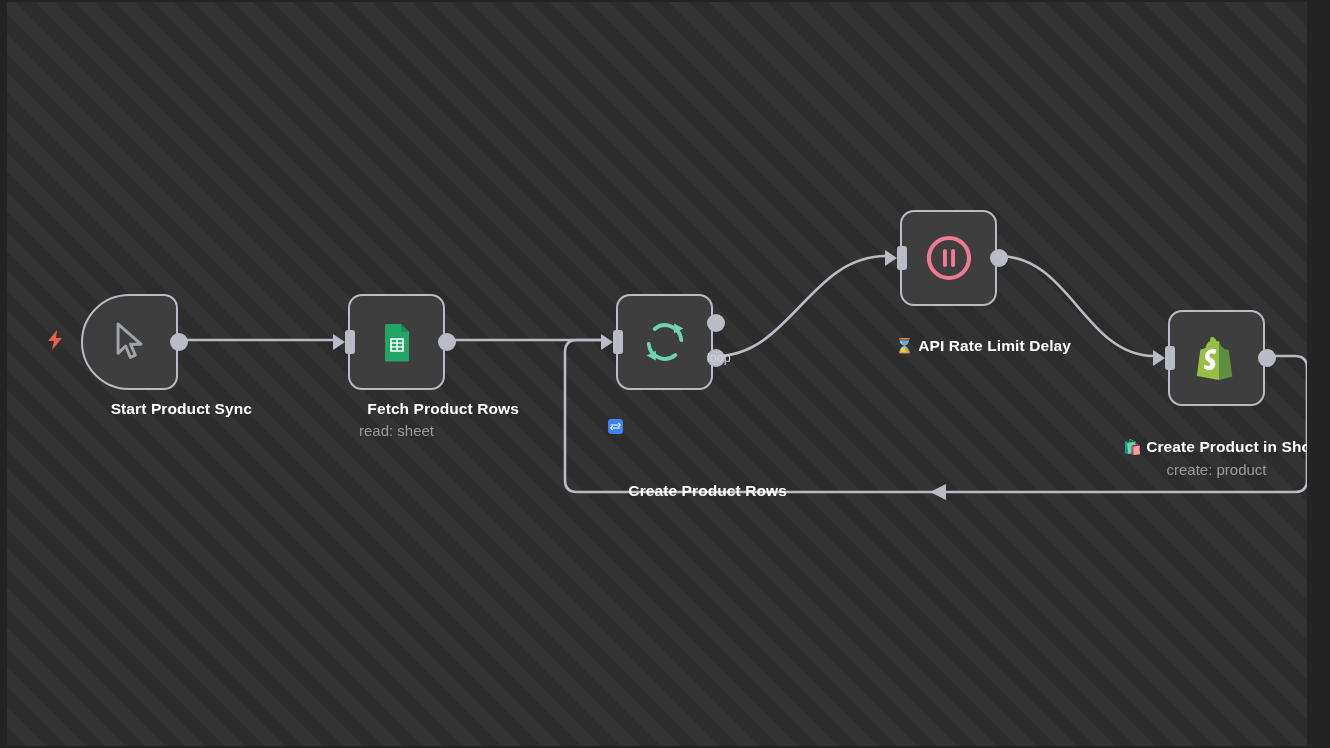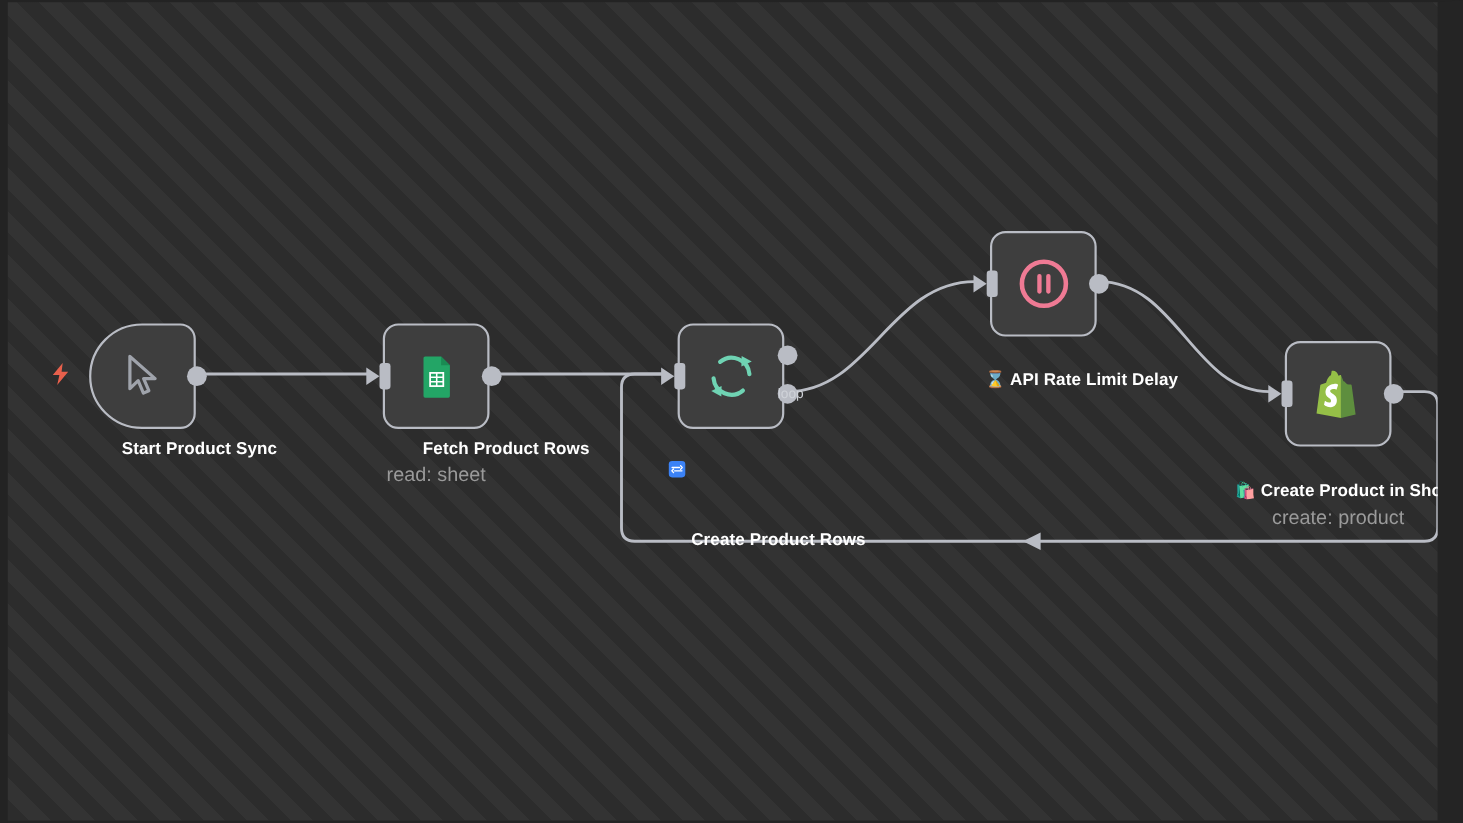--- a/index.html
+++ b/index.html
@@ -111,21 +111,21 @@
     white-space: pre-wrap;
   }
   .node-label .emoji {
     font-size: 15px;
     margin-right: 4px;
   }
   .node-sub {
     position: absolute;
     text-align: center;
     color: #9a9a9a;
-    font-size: 18px;
+    font-size: 15px;
     line-height: 16px;
   }
   .port-label {
     position: absolute;
     color: #cfd2d8;
     font-size: 12.5px;
     line-height: 14px;
   }
 
   .trigger-bolt {
@@ -193,21 +193,21 @@
         <line x1="18" y1="29" x2="30" y2="29" stroke="#ffffff" stroke-width="1.4"></line>
         <line x1="24" y1="21" x2="24" y2="33" stroke="#ffffff" stroke-width="1.4"></line>
       </svg>
     </span>
   </div>
   <div class="port-in" style="left:326px; top:328px;">
     <span class="tri"></span>
     <span class="stem"></span>
   </div>
   <div class="port-out" style="left:431px; top:331px;"></div>
-  <div class="node-label" style="left:284px; top:396px; width:245px;">Fetch Product Rows</div>
+  <div class="node-label" style="left:267px; top:396px; width:245px;">Fetch Product Rows</div>
   <div class="node-sub" style="left:267px; top:421px; width:245px;">read: sheet</div>
 
   <div class="node" style="left:609px; top:292px; width:97px; height:96px;">
     <span class="node-icon">
       <svg width="46" height="46" viewBox="0 0 24 24" xmlns="http://www.w3.org/2000/svg">
         <path d="M20.5 11 A8.5 8.5 0 0 0 6.6 5.2" fill="none" stroke="#6FD3B3" stroke-width="2" stroke-linecap="round"></path>
         <path d="M3.5 13 A8.5 8.5 0 0 0 17.4 18.8" fill="none" stroke="#6FD3B3" stroke-width="2" stroke-linecap="round"></path>
         <polygon points="16.8,2.4 21.6,5.0 16.7,7.4" fill="#6FD3B3"></polygon>
         <polygon points="7.2,21.6 2.4,19.0 7.3,16.6" fill="#6FD3B3"></polygon>
       </svg>

